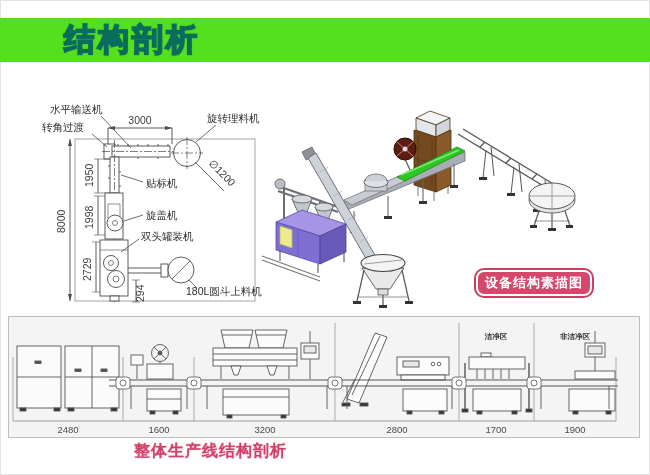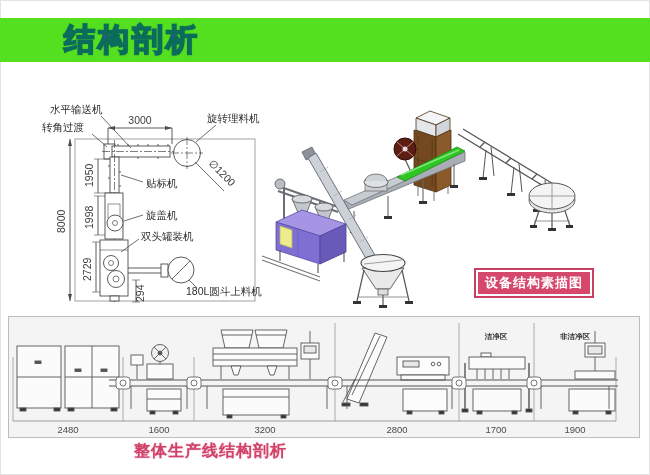--- a/index.html
+++ b/index.html
@@ -5,21 +5,21 @@
   html,body{margin:0;padding:0;background:#fff;}
   .stage{position:relative;width:650px;height:475px;background:#ffffff;overflow:hidden;
          font-family:"Liberation Sans","DejaVu Sans",sans-serif;box-shadow:inset 0 0 0 1px #e3e3e3;}
   .topbar{position:absolute;left:0;top:18px;width:650px;height:44px;background:#55e01f;}
   .page-title{position:absolute;left:64px;top:23px;font-size:31px;font-weight:bold;
       color:#6d28d9;letter-spacing:3px;line-height:34px;
       -webkit-text-stroke:1.6px #0b6c5c;
       text-shadow:0 0 1px #0b6c5c,0 0 2px #0b6c5c;}
   .sketch-badge{position:absolute;left:476px;top:270px;background:#d5486c;color:#ffffff;
       font-size:13px;font-weight:bold;padding:2px 7px;border:2px solid #ffffff;
-      box-shadow:0 0 0 2px #c93f62;border-radius:0;letter-spacing:1px;}
+      box-shadow:0 0 0 2px #c93f62;border-radius:8px;letter-spacing:1px;}
   .elev-panel{position:absolute;left:8px;top:316px;width:632px;height:122px;
       background:#f4f4f4;border:1px solid #bdbdbd;box-sizing:border-box;}
   .elev-caption{position:absolute;left:94px;top:441px;font-size:16px;font-weight:bold;
       color:#cf4168;letter-spacing:1px;
       text-shadow:0 0 1px #f3afc2,0 0 2px #f7cdd9;margin-left:40px;}
   svg{display:block;}
   text{font-family:"Liberation Sans","DejaVu Sans",sans-serif;}
   .dim{fill:#3c3c3c;font-size:10.5px;}
   .lbl{fill:#2e2e2e;font-size:10.5px;}
   .zone{fill:#333;font-size:7.5px;font-weight:bold;}

